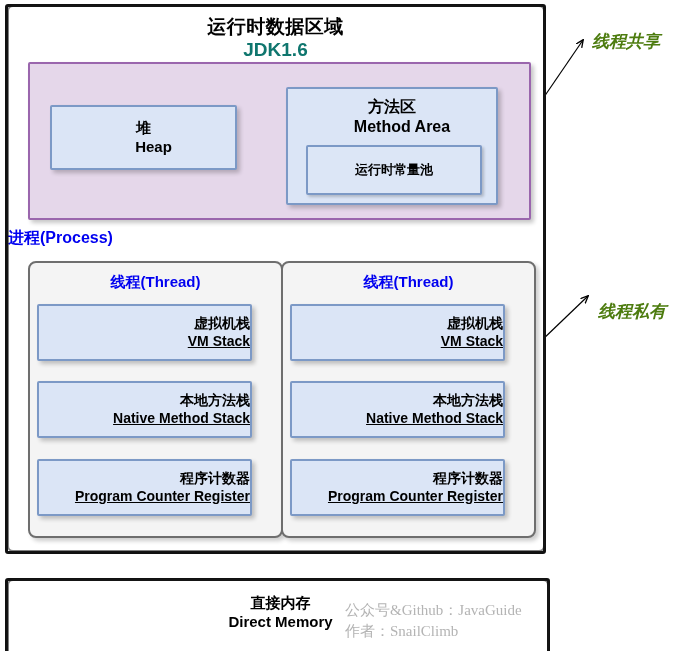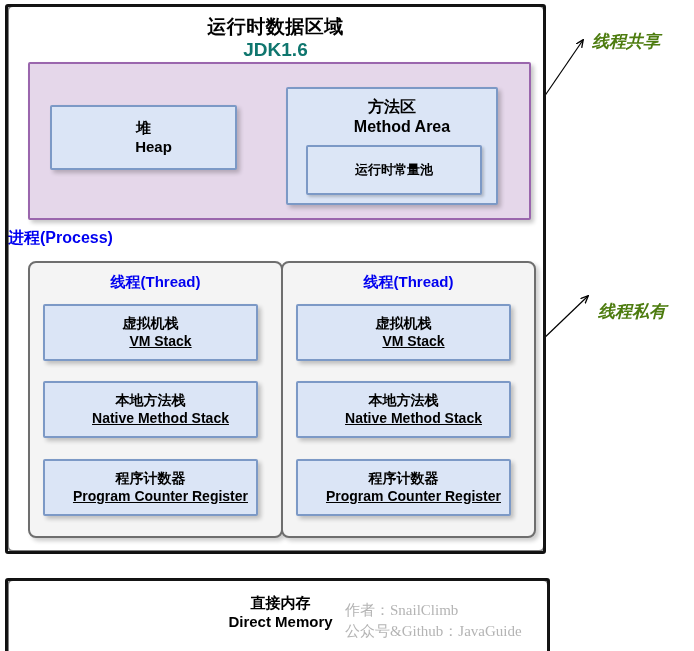--- a/index.html
+++ b/index.html
@@ -165,23 +165,24 @@
     top: 10px;
     width: 100%;
     text-align: center;
     font-size: 15px;
     font-weight: bold;
     color: #0000f0;
   }
 
   .thread-item {
     position: absolute;
-    left: 13px;
+    left: 7px;
     width: 215px;
     height: 57px;
+    align-items: flex-end;
   }
   .thread-item-0 { top: 41px; }
   .thread-item-1 { top: 118px; }
   .thread-item-2 { top: 196px; }
   .thread-item .cn { font-size: 14px; }
   .thread-item .en { font-size: 14px; text-decoration: underline; }
 
   
   #direct-memory-box {
     left: 5px;
@@ -313,18 +314,18 @@
 </div>
 
 <div class="sketch-frame" id="direct-memory-box">
   <div id="direct-memory-text">
     <div class="cn">直接内存</div>
     <div class="en">Direct Memory</div>
   </div>
 </div>
 
 <div id="watermark">
+  <div>公众号&amp;Github：JavaGuide</div>
   <div>作者：SnailClimb</div>
-  <div>公众号&amp;Github：JavaGuide</div>
 </div>
 
 <div class="annotation" id="annotation-shared">线程共享</div>
 <div class="annotation" id="annotation-private">线程私有</div>
 
 </body></html>

